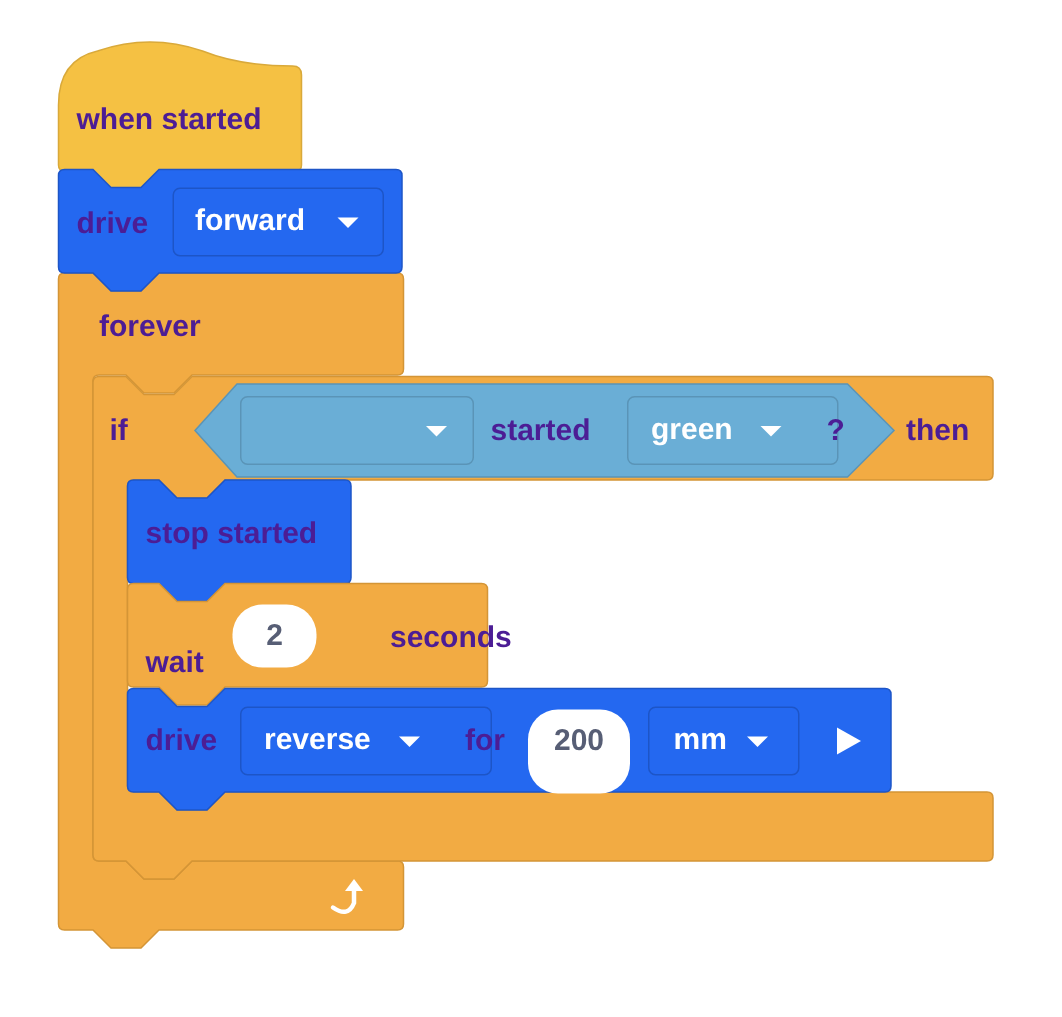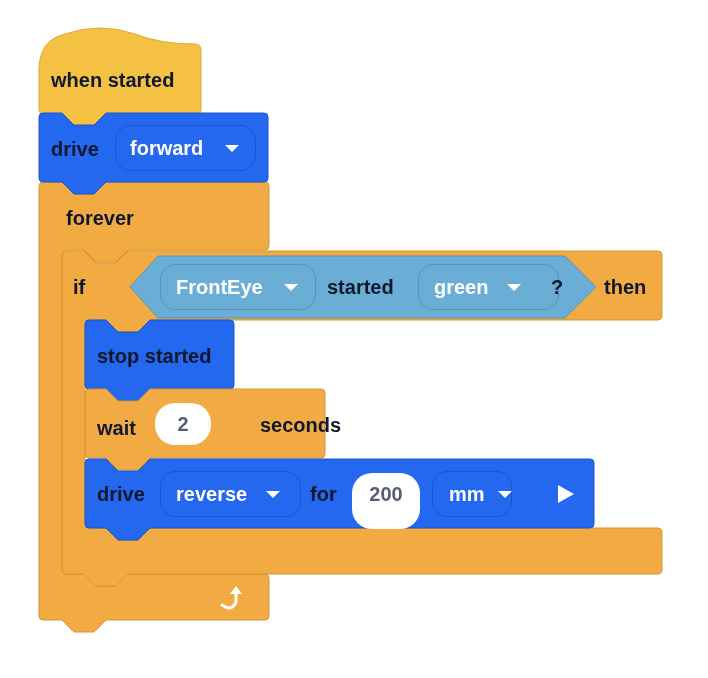--- a/index.html
+++ b/index.html
@@ -1,20 +1,20 @@
 <!DOCTYPE html>
 <html><head>
 <meta charset="utf-8">
 <style>
   html, body { margin:0; padding:0; background:#ffffff; }
   body { width:708px; height:678px; position:relative; overflow:hidden;
          font-family:"Liberation Sans", "DejaVu Sans", sans-serif; }
   svg.shapes { position:absolute; left:0; top:0; }
-  .t { position:absolute; color:#0f172a; font-weight:bold; font-size:20px; line-height:24px; white-space:nowrap; }
-  .dd { position:absolute; border-radius:15px; box-sizing:border-box; }
+  .t { position:absolute; color:#4c1d95; font-weight:bold; font-size:20px; line-height:24px; white-space:nowrap; }
+  .dd { position:absolute; border-radius:5px; box-sizing:border-box; }
   .dd-blue { background:#2468f0; border:1px solid #1d55c7; }
   .dd-teal { background:#6aaed6; border:1px solid #5a94b7; }
   .dd .lbl { position:absolute; top:50%; transform:translateY(-50%); color:#fff; font-weight:bold; font-size:20px; white-space:nowrap; }
   .caret { position:absolute; width:0; height:0; border-left:7px solid transparent; border-right:7px solid transparent; border-top:7px solid #fff; }
   .pill { position:absolute; background:#fff; border-radius:20px; color:#575e75; font-weight:bold; font-size:20px; text-align:center; box-sizing:border-box; }
 </style>
 </head>
 <body>
 
 <svg class="shapes" width="708" height="678">
@@ -48,40 +48,39 @@
 <span class="t" style="left:51px; top:137px;">drive</span>
 <div class="dd dd-blue" style="left:115px; top:125px; width:141px; height:46px;">
   <span class="lbl" style="left:14px;">forward</span>
   <span class="caret" style="left:109px; top:19px;"></span>
 </div>
 
 <span class="t" style="left:66px; top:206px;">forever</span>
 
 <span class="t" style="left:73px; top:275px;">if</span>
 <div class="dd dd-teal" style="left:160px; top:264px; width:156px; height:46px;">
-  <span class="lbl" style="left:15px;">FrontEye</span>
   <span class="caret" style="left:123px; top:19px;"></span>
 </div>
 <span class="t" style="left:327px; top:275px;">started</span>
 <div class="dd dd-teal" style="left:418px; top:264px; width:141px; height:46px;">
   <span class="lbl" style="left:15px;">green</span>
   <span class="caret" style="left:88px; top:19px;"></span>
 </div>
 <span class="t" style="left:551px; top:275px;">?</span>
 <span class="t" style="left:604px; top:275px;text-align:center;">then</span>
 
 <span class="t" style="left:97px; top:344px;">stop started</span>
 
-<span class="t" style="left:97px; top:416px;">wait</span>
+<span class="t" style="left:97px; top:430px;">wait</span>
 <div class="pill" style="left:155px; top:403px; width:56px; height:42px; line-height:42px;">2</div>
 <span class="t" style="left:223px; top:413px;margin-left:37px;">seconds</span>
 
 <span class="t" style="left:97px; top:482px;">drive</span>
-<div class="dd dd-blue" style="left:160px; top:471px; width:141px; height:46px;">
+<div class="dd dd-blue" style="left:160px; top:471px; width:168px; height:46px;">
   <span class="lbl" style="left:15px;">reverse</span>
   <span class="caret" style="left:105px; top:19px;"></span>
 </div>
 <span class="t" style="left:310px; top:482px;">for</span>
 <div class="pill" style="left:352px; top:473px; width:68px; height:56px; line-height:42px;">200</div>
-<div class="dd dd-blue" style="left:432px; top:471px; width:80px; height:46px;text-align:center;">
+<div class="dd dd-blue" style="left:432px; top:471px; width:101px; height:46px;text-align:center;">
   <span class="lbl" style="left:16px;">mm</span>
   <span class="caret" style="left:65px; top:19px;"></span>
 </div>
 
 </body></html>

